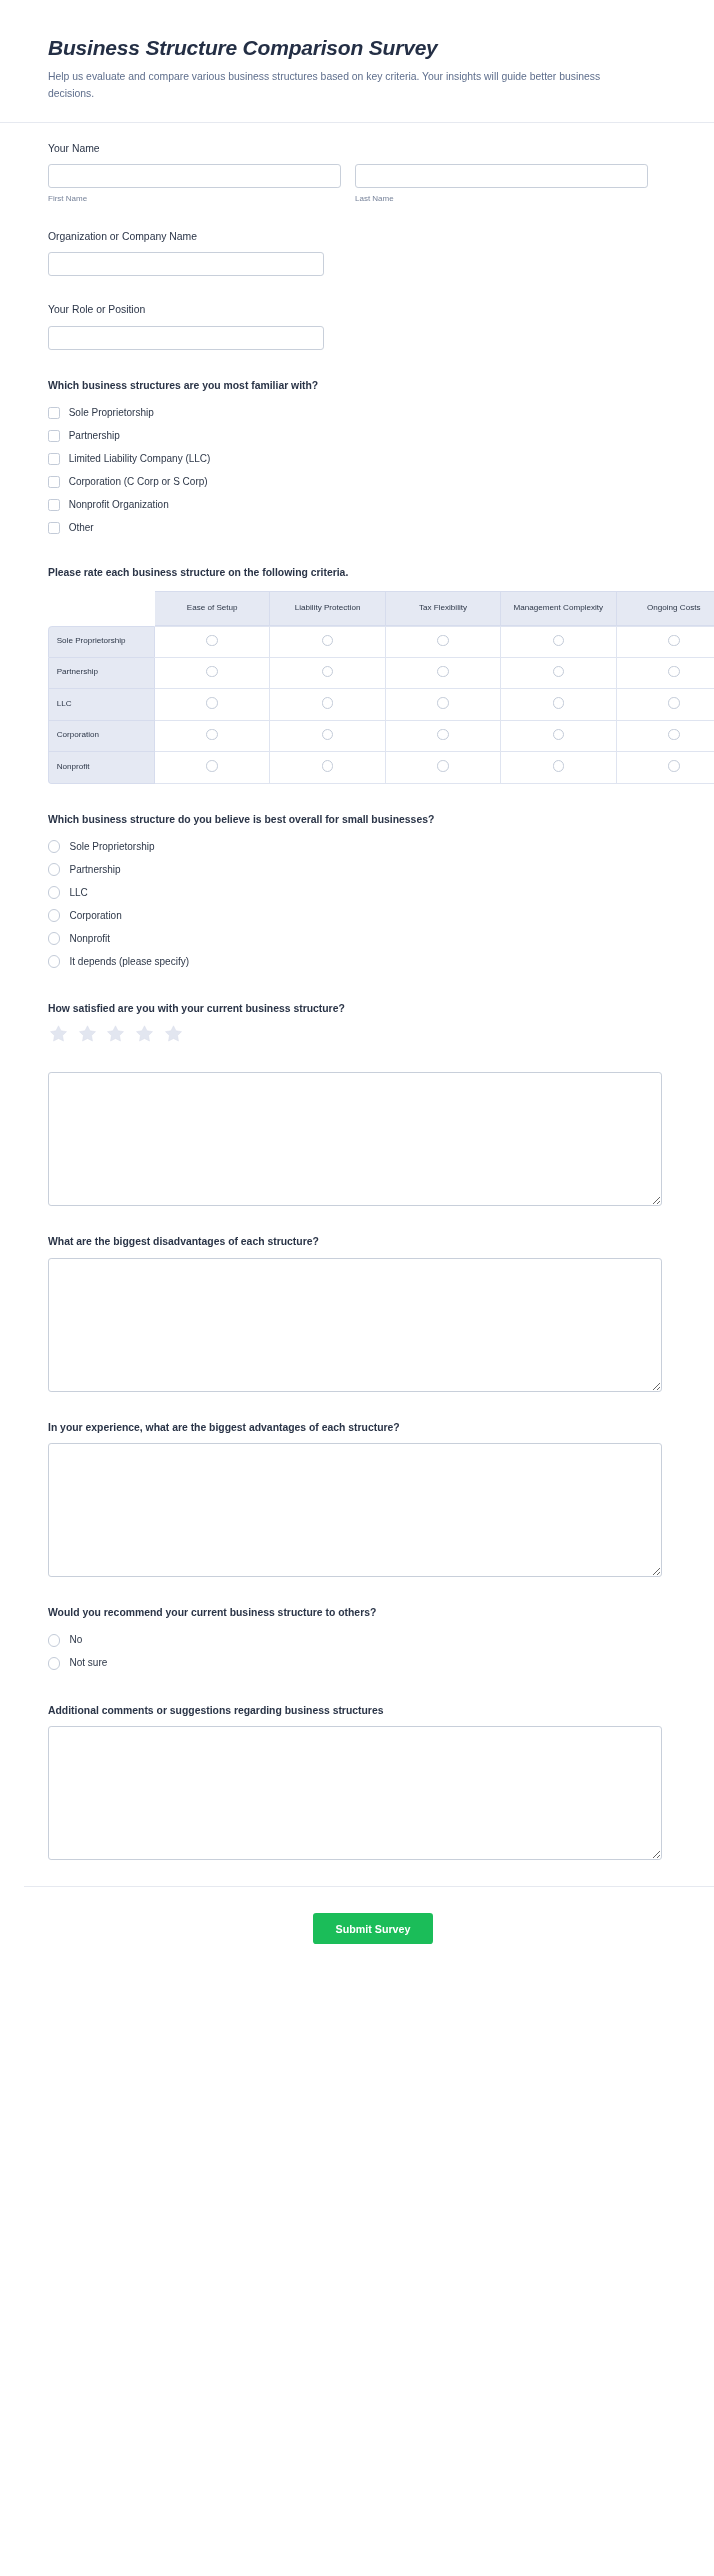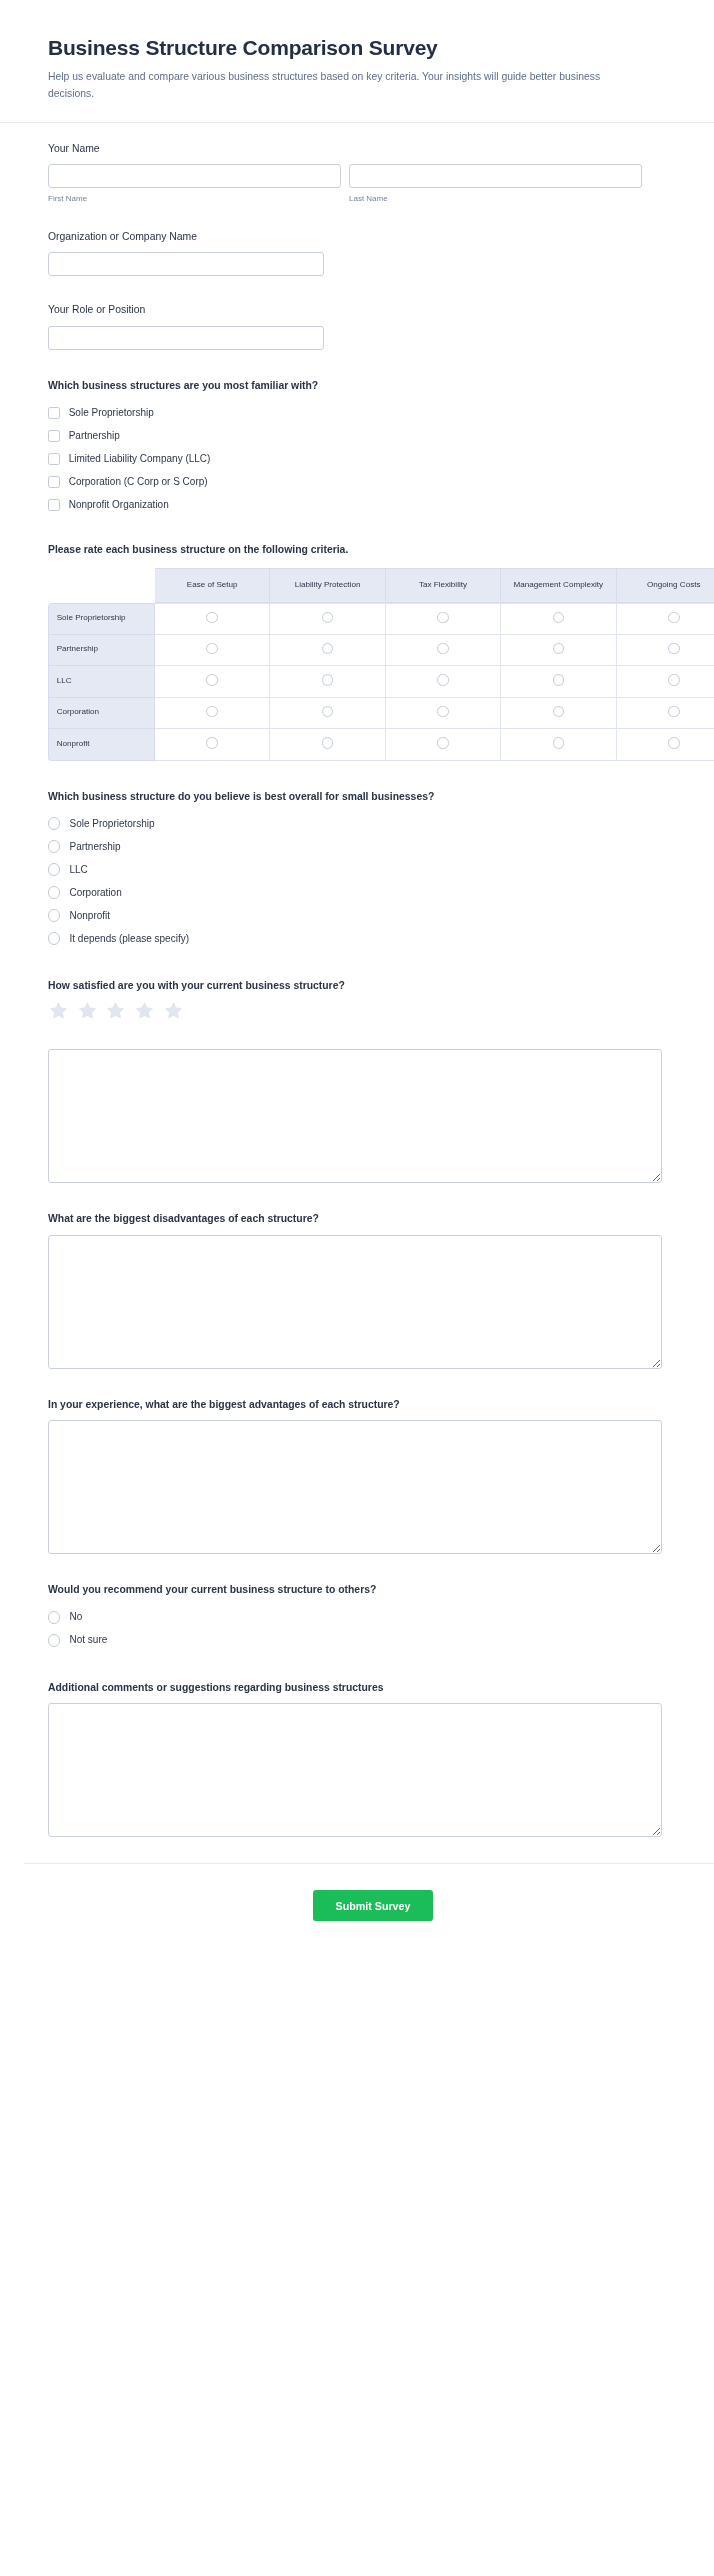--- a/index.html
+++ b/index.html
@@ -18,20 +18,21 @@
     padding: 35px 48px 20px 48px;
     border-bottom: 0.8px solid #e6e9f0;
   }
   .form-title {
     font-size: 21px;
     font-weight: bold;
     color: #242f45;
     margin: 0 0 9.2px 0;
     letter-spacing: -0.2px;
     line-height: 1.2;
+    font-style: italic;
   }
   .form-subtitle {
     font-size: 10.4px;
     color: #5e6e8c;
     line-height: 1.55;
     margin: 0;
     max-width: 553px;
   }
 
   
@@ -58,21 +59,21 @@
     padding: 0 6.1px;
     color: #2d3748;
     outline: none;
   }
   .sub-label {
     font-size: 8px;
     color: #77839a;
     margin-top: 5.4px;
     display: block;
   }
-  .name-row { display: flex; gap: 8px; }
+  .name-row { display: flex; gap: 14px; }
   .name-col { width: 293px; }
   .half-field { width: 276px; }
 
   
   .opt-list { margin-top: 3.1px; }
   .opt-row {
     display: flex;
     align-items: center;
     height: 23px;
   }
@@ -241,20 +242,24 @@
           <span class="cbox"></span>
           <span class="opt-text">Limited Liability Company (LLC)</span>
         </div>
         <div class="opt-row">
           <span class="cbox"></span>
           <span class="opt-text">Corporation (C Corp or S Corp)</span>
         </div>
         <div class="opt-row">
           <span class="cbox"></span>
           <span class="opt-text">Nonprofit Organization</span>
+        </div>
+        <div class="opt-row">
+          <span class="cbox"></span>
+          <span class="opt-text">Other</span>
         </div>
       </div>
     </div>
 
     <div class="q-block" style="margin-top:26px;">
       <span class="q-label strong">Please rate each business structure on the following criteria.</span>
       <div class="matrix-wrap">
         <table class="matrix">
           <thead>
             <tr>

